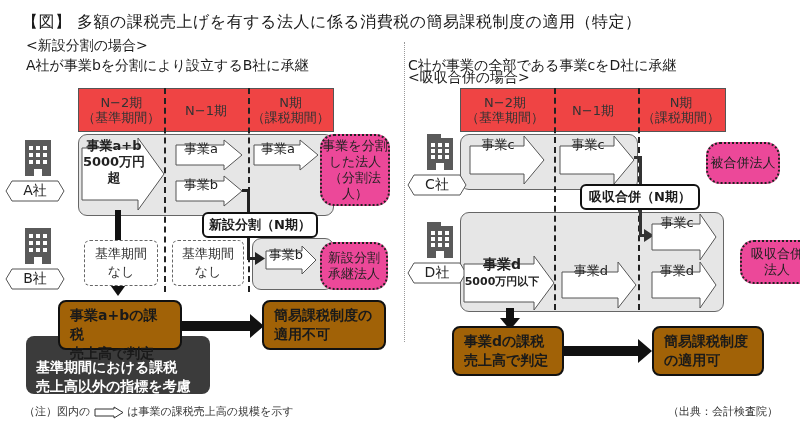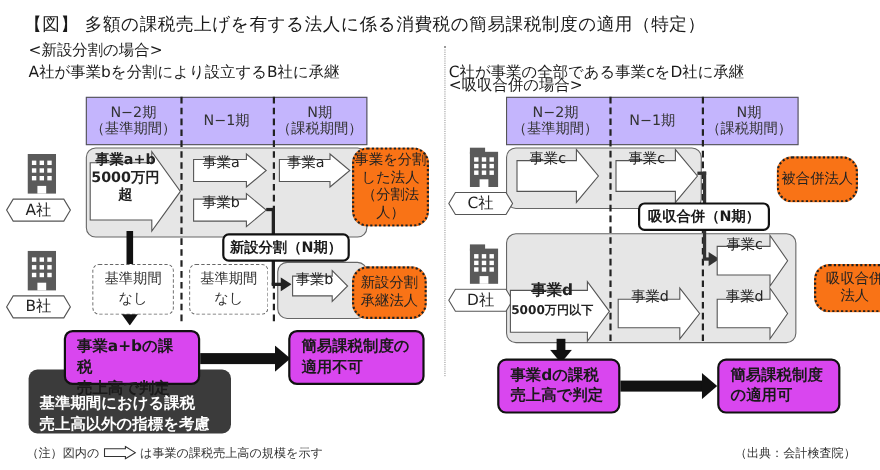--- a/index.html
+++ b/index.html
@@ -4,43 +4,43 @@
 <style>
   html, body { margin:0; padding:0; background:#ffffff; }
   body { width:800px; height:427px; position:relative; overflow:hidden;
          font-family:"DejaVu Sans", "Liberation Sans", sans-serif; color:#1a1a1a; }
   .abs { position:absolute; }
   .title { left:22px; top:12px; font-size:16px; font-weight:400; letter-spacing:0.5px; white-space:nowrap; }
   .sub1 { font-size:14px; white-space:nowrap; }
   .sub2 { font-size:14px; white-space:nowrap; }
   .divider { left:404px; top:42px; width:0; height:300px; border-left:1px dotted #999; }
 
-  .hdr { background:#c4b5fd; border:1px solid #555; display:flex; }
+  .hdr { background:#ef4444; border:1px solid #555; display:flex; }
   .hdr .cell { flex:1; display:flex; align-items:center; justify-content:center; text-align:center;
                font-size:13px; line-height:15px; color:#333; }
   .vdash { width:0; border-left:2px dashed #222; }
 
   .band { background:#e6e6e6; border:1px solid #666; border-radius:9px; }
 
   .arrow { position:absolute; }
   .arrow svg { position:absolute; left:0; top:0; width:100%; height:100%; overflow:visible; }
   .arrow .lbl { position:absolute; left:0; top:0; height:100%; display:flex; 
                 justify-content:center; text-align:center; font-size:13px; line-height:17px; color:#222; }
 
-  .dotted-oval { border:2.5px dotted #222; border-radius:14px; background:#f97316;
+  .dotted-oval { border:2.5px dotted #222; border-radius:14px; background:#ec4899;
                  display:flex; align-items:center; justify-content:center; text-align:center;
                  font-size:13px; line-height:16px; color:#222; }
   .noperiod { border:1px dashed #666; border-radius:6px; background:#fff;
               display:flex; align-items:center; justify-content:center; text-align:center;
               font-size:13px; line-height:18px; color:#333; }
 
   .event { border:2px solid #111; border-radius:6px; background:#fff; font-weight:bold;
            font-size:13px; display:flex; align-items:center; justify-content:center; white-space:nowrap; }
 
-  .judge { border:2px solid #111; border-radius:8px; background:#d946ef; font-weight:bold;
+  .judge { border:2px solid #111; border-radius:8px; background:#a16207; font-weight:bold;
            font-size:14px; line-height:19px; padding:4px 10px; box-sizing:border-box; }
   .dark { background:#3b3b3b; color:#fff; border-radius:8px; font-weight:bold; font-size:14px;
           line-height:19px; padding:6px 10px; box-sizing:border-box; }
 
   .corp { position:absolute; width:70px; }
   .corp .bldg { position:absolute; left:20px; top:0; }
   .corp .tag { position:absolute; left:0; top:40px; width:60px; height:22px; }
   .corp .tag svg { position:absolute; left:0; top:0; }
   .corp .tag span { position:absolute; left:0; top:0; width:60px; height:22px; display:flex;
                     align-items:center; justify-content:center; font-size:14px; color:#222; }

